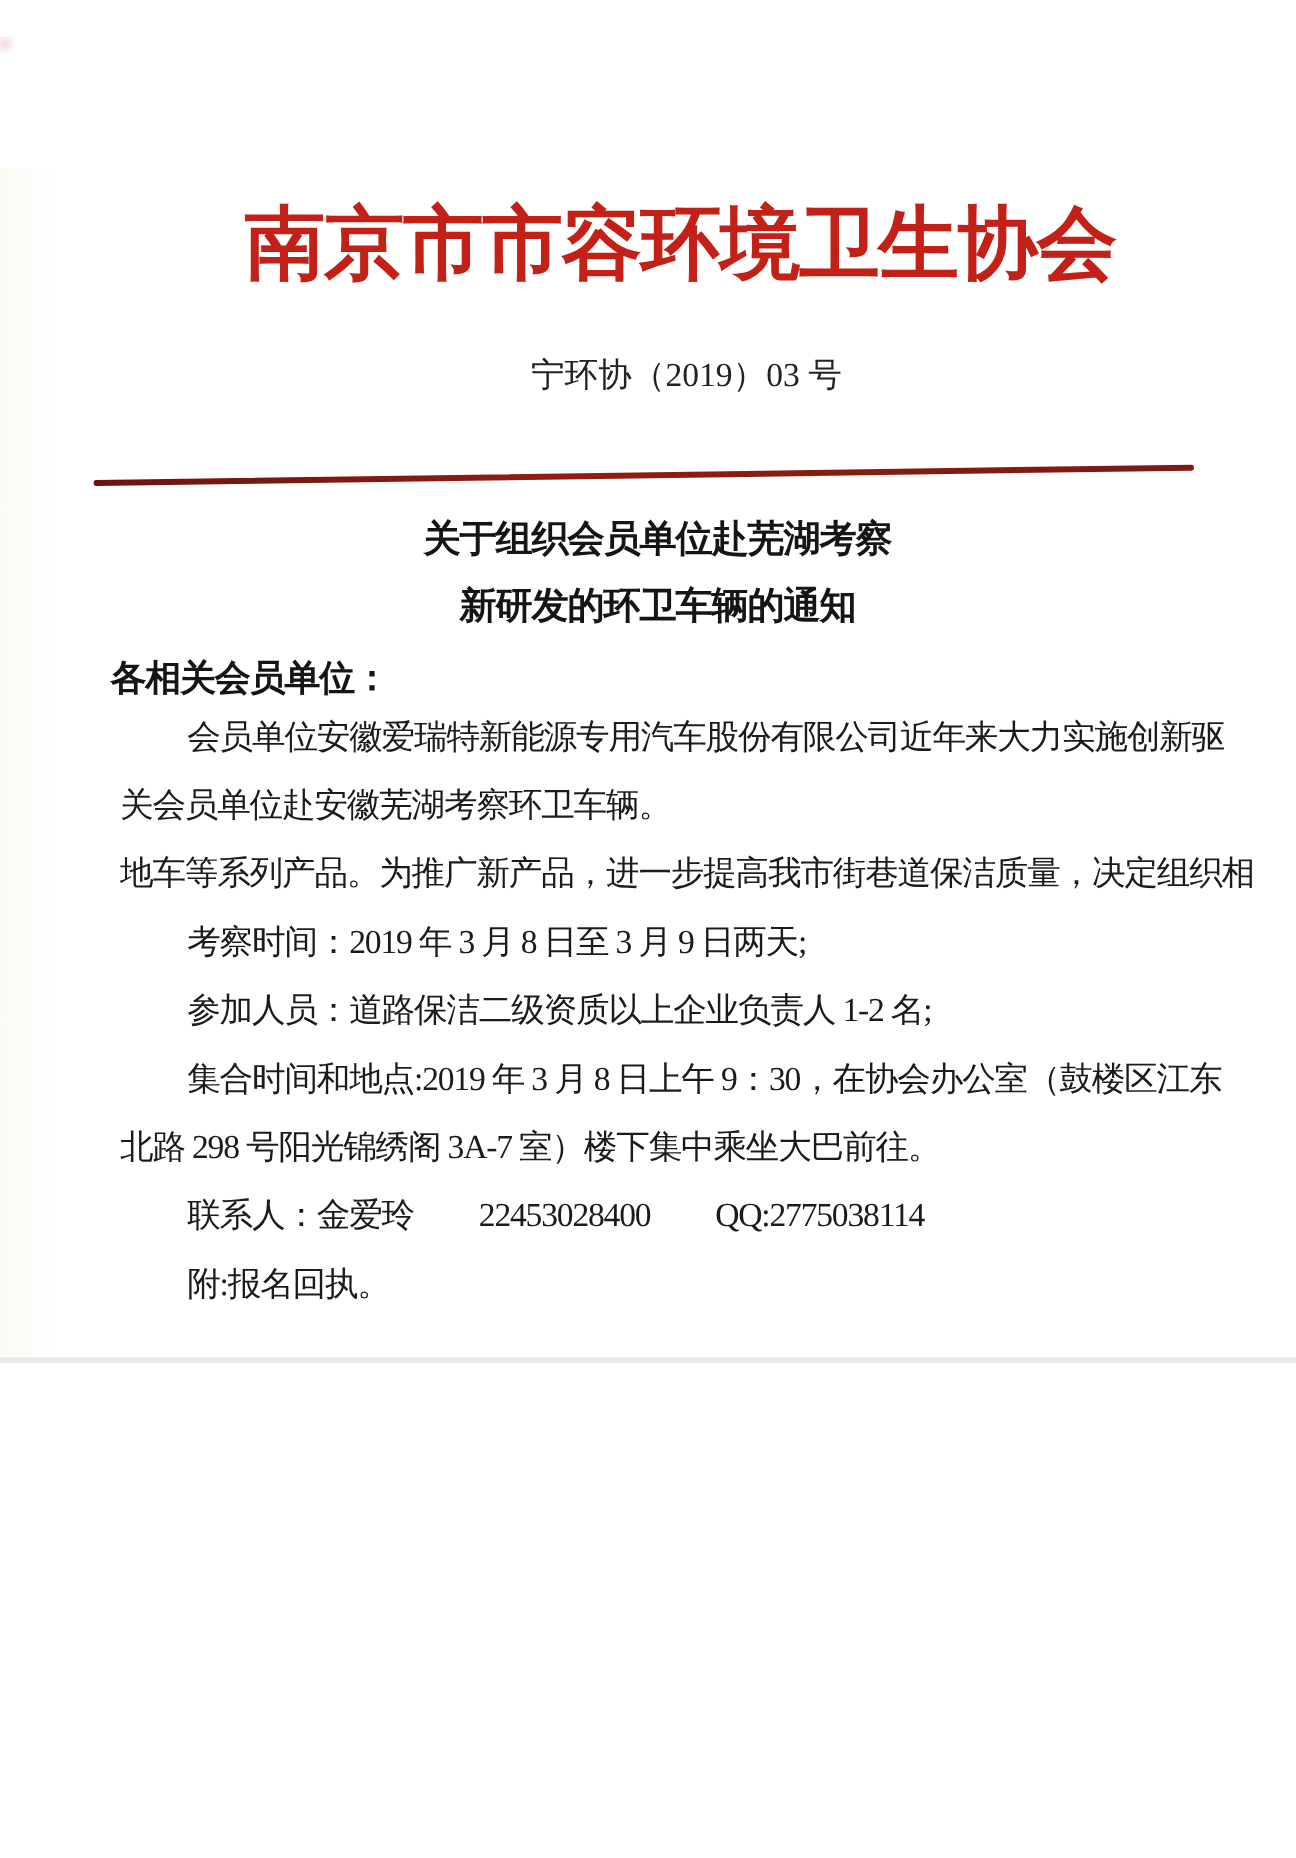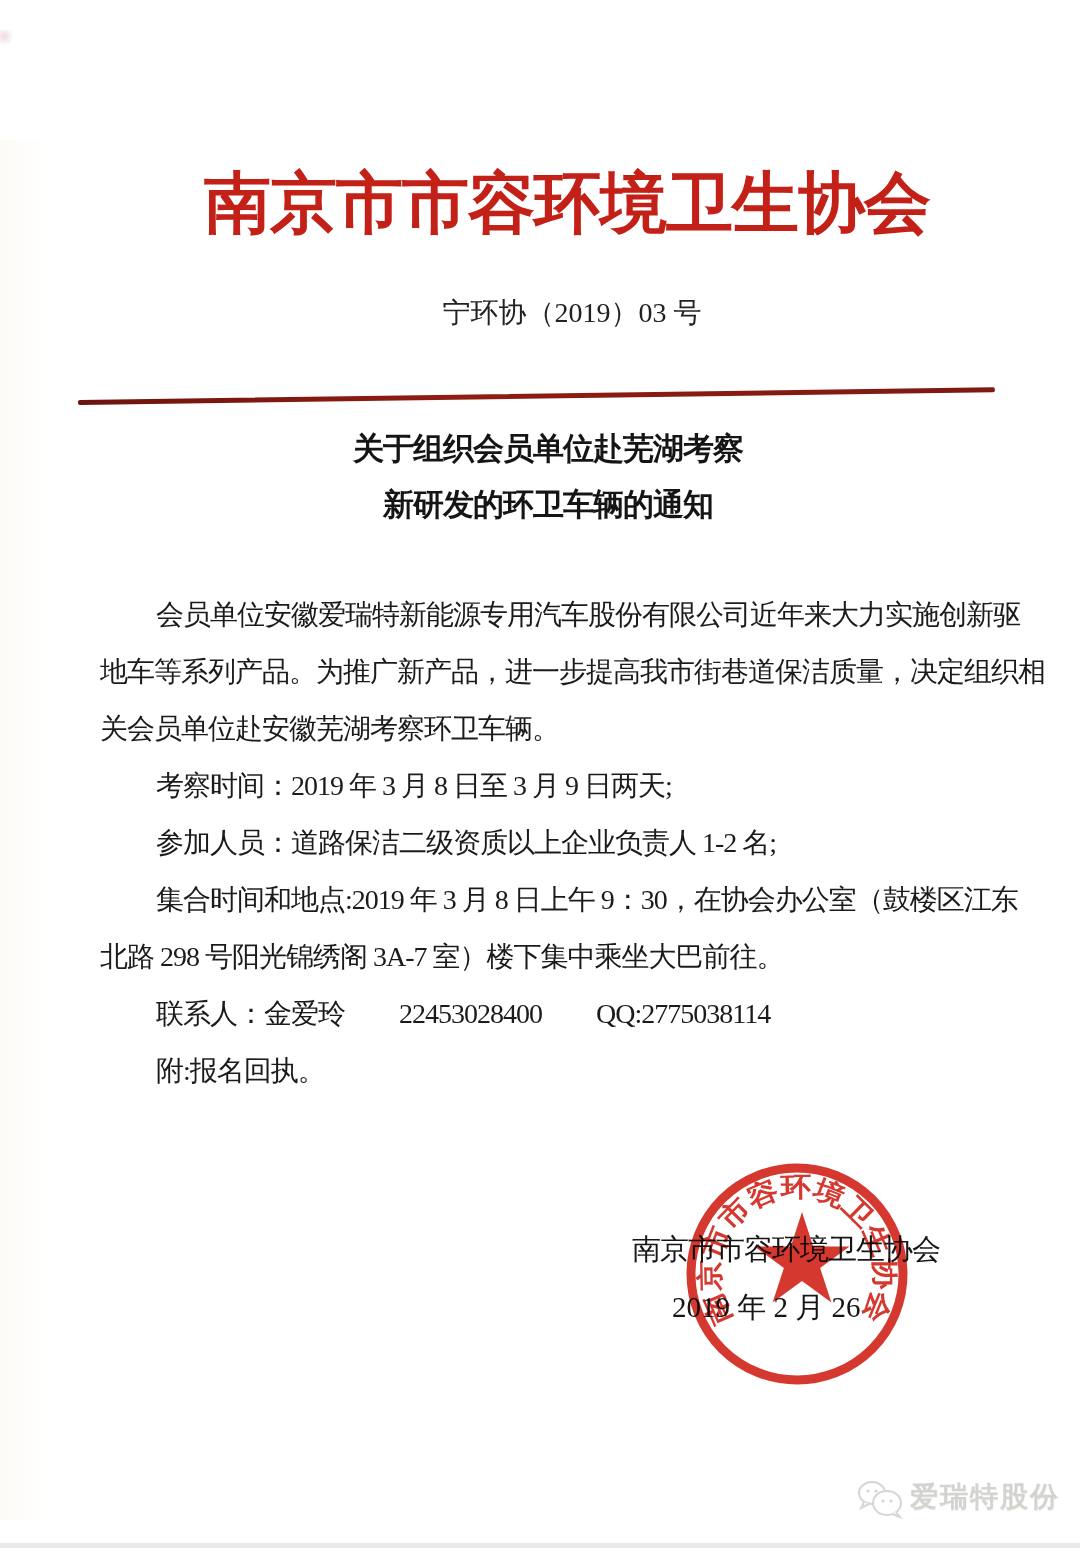--- a/index.html
+++ b/index.html
@@ -1,18 +1,18 @@
 <!DOCTYPE html>
 <html><head>
 <meta charset="utf-8">
 <style>
   html,body{margin:0;padding:0;background:#ffffff;}
   #page{
     position:relative;
-    width:1080px;height:1548px;
+    width:1080px;height:1136px;
     background:#ffffff;
     overflow:hidden;
     font-family:"Liberation Serif","DejaVu Serif",serif;
     color:#1c1c1c;
     text-decoration:underline;
   }
   
   .left-band{
     position:absolute;left:0;top:140px;width:46px;height:1380px;
     background:linear-gradient(90deg,#fcfaf4 0%,rgba(255,255,255,0) 100%);
@@ -91,25 +91,26 @@
 
   <div class="org-title">南京市市容环境卫生协会</div>
 
   <div class="doc-number">宁环协（2019）03 号</div>
 
   <div class="red-rule"></div>
 
   <div class="doc-title l1">关于组织会员单位赴芜湖考察</div>
   <div class="doc-title l2">新研发的环卫车辆的通知</div>
 
+  <div class="salutation">各相关会员单位：</div>
 
   <div class="body-block" id="body-lines">
       <div class="body-line indent">会员单位安徽爱瑞特新能源专用汽车股份有限公司近年来大力实施创新驱</div>
+      <div class="body-line">关会员单位赴安徽芜湖考察环卫车辆。</div>
       <div class="body-line">地车等系列产品。为推广新产品，进一步提高我市街巷道保洁质量，决定组织相</div>
-      <div class="body-line">关会员单位赴安徽芜湖考察环卫车辆。</div>
       <div class="body-line indent">考察时间：2019 年 3 月 8 日至 3 月 9 日两天;</div>
       <div class="body-line indent">参加人员：道路保洁二级资质以上企业负责人 1-2 名;</div>
       <div class="body-line indent">集合时间和地点:2019 年 3 月 8 日上午 9：30，在协会办公室（鼓楼区江东</div>
       <div class="body-line">北路 298 号阳光锦绣阁 3A-7 室）楼下集中乘坐大巴前往。</div>
       <div class="body-line indent">联系人：金爱玲　　22453028400　　QQ:2775038114</div>
       <div class="body-line indent">附:报名回执。</div>
     </div>
 
   <div class="sign-org">南京市市容环境卫生协会</div>
   <div class="sign-date">2019 年 2 月 26</div>

